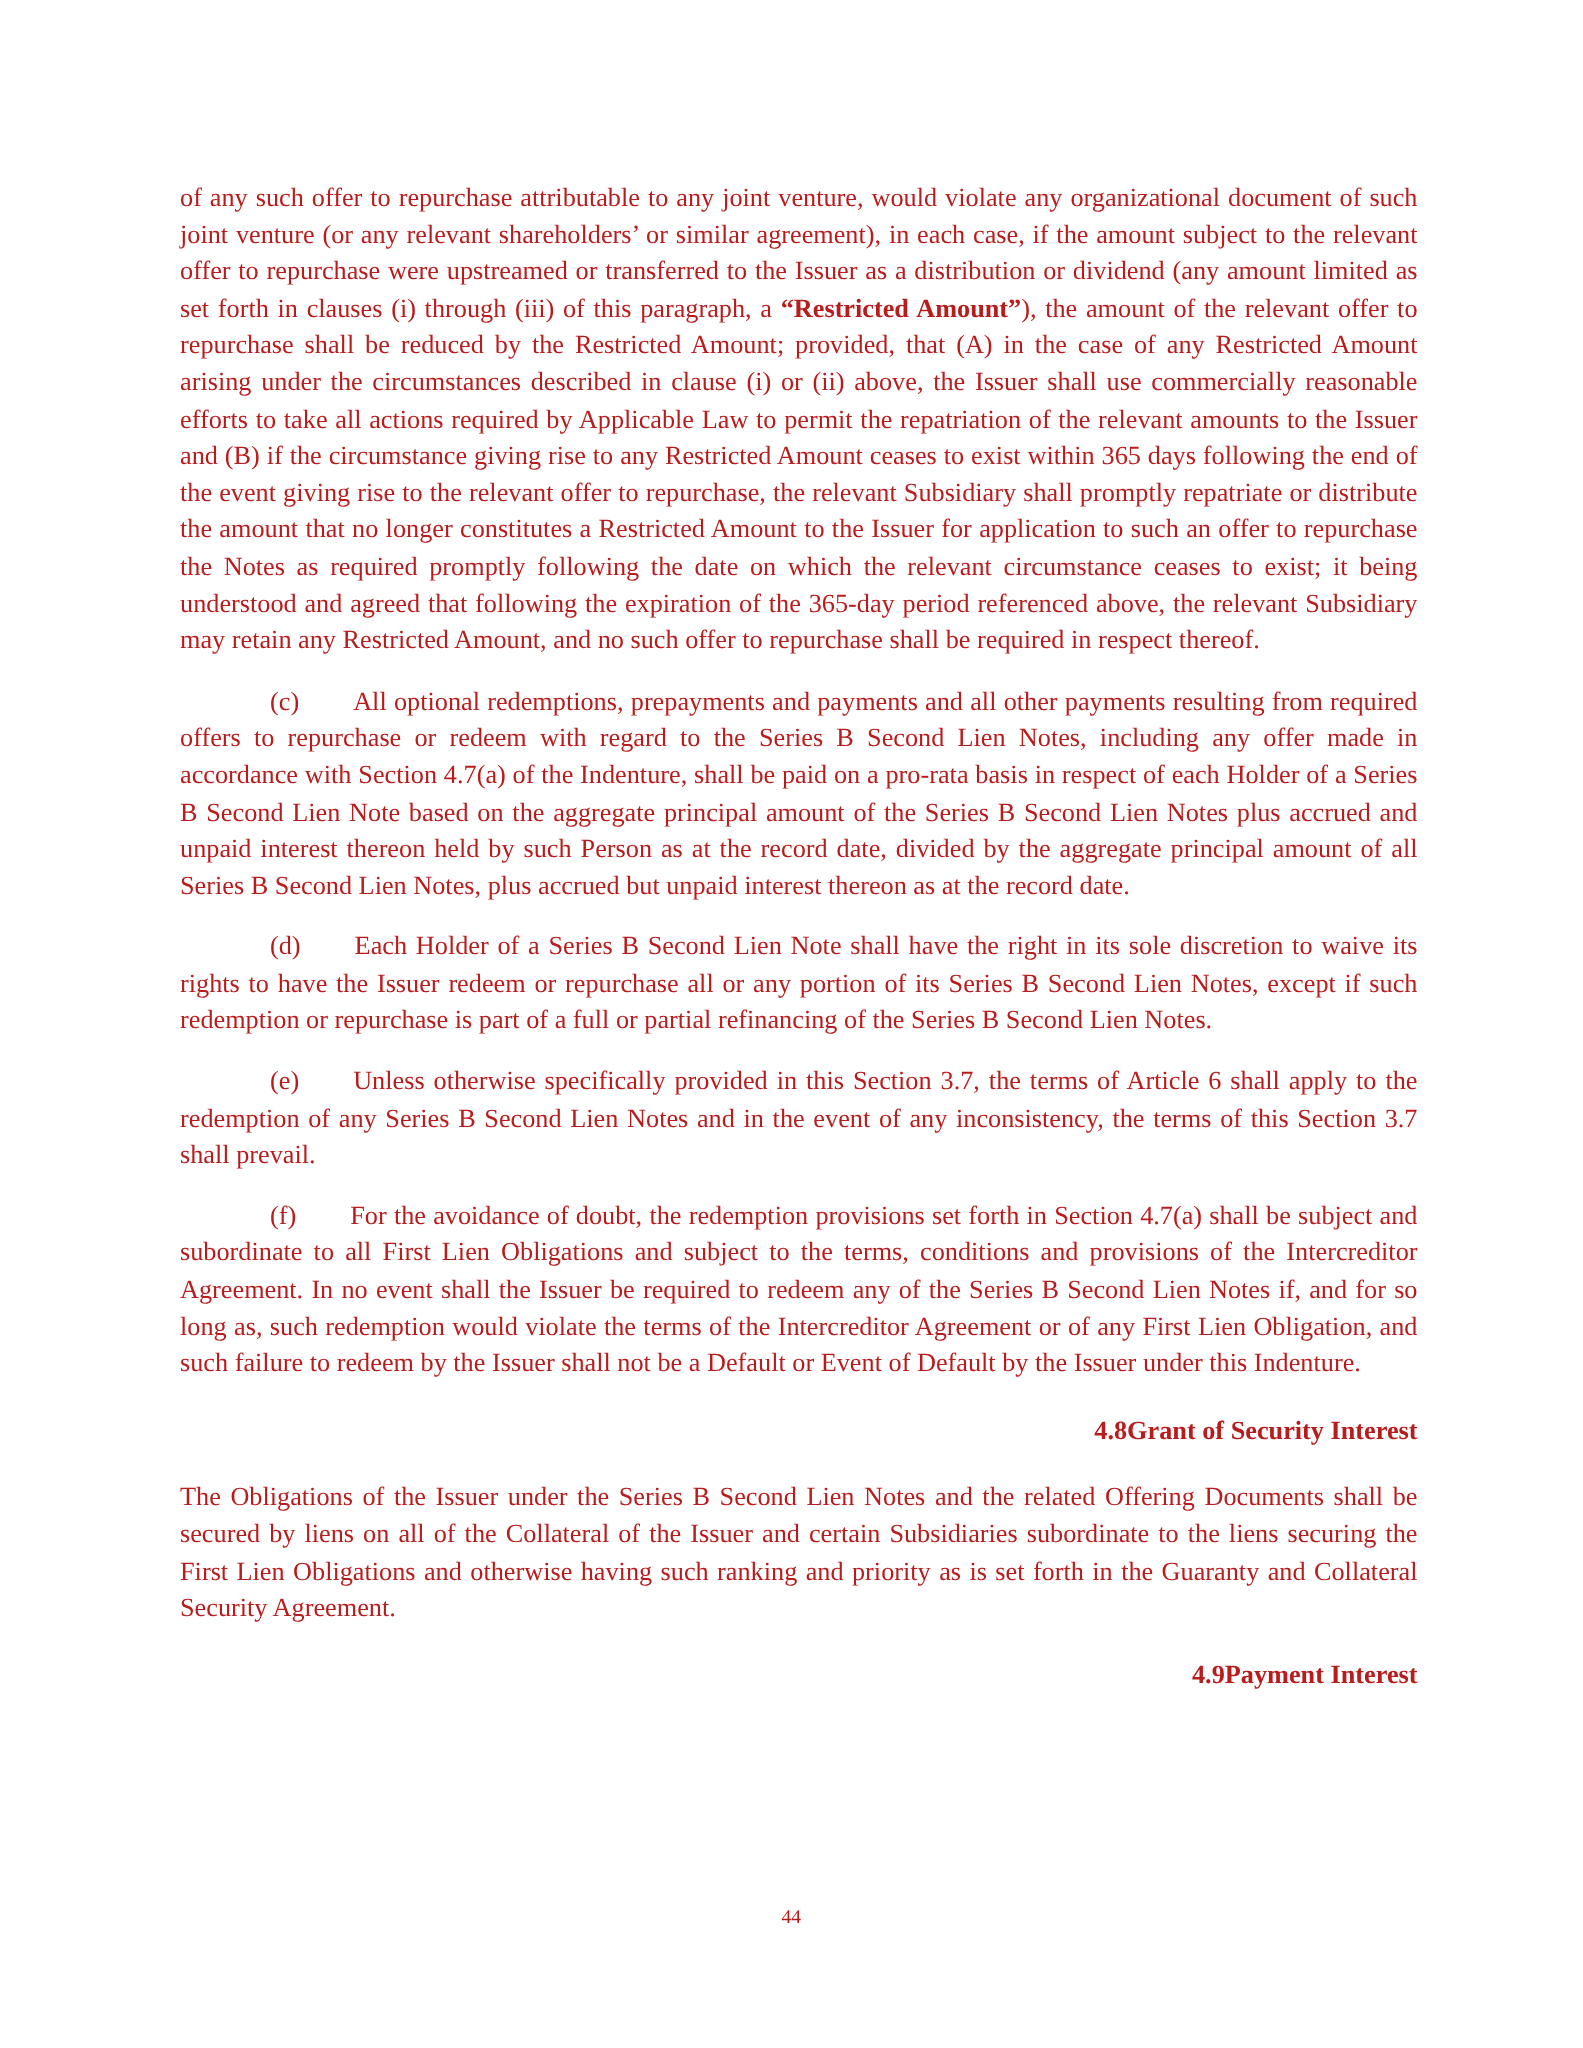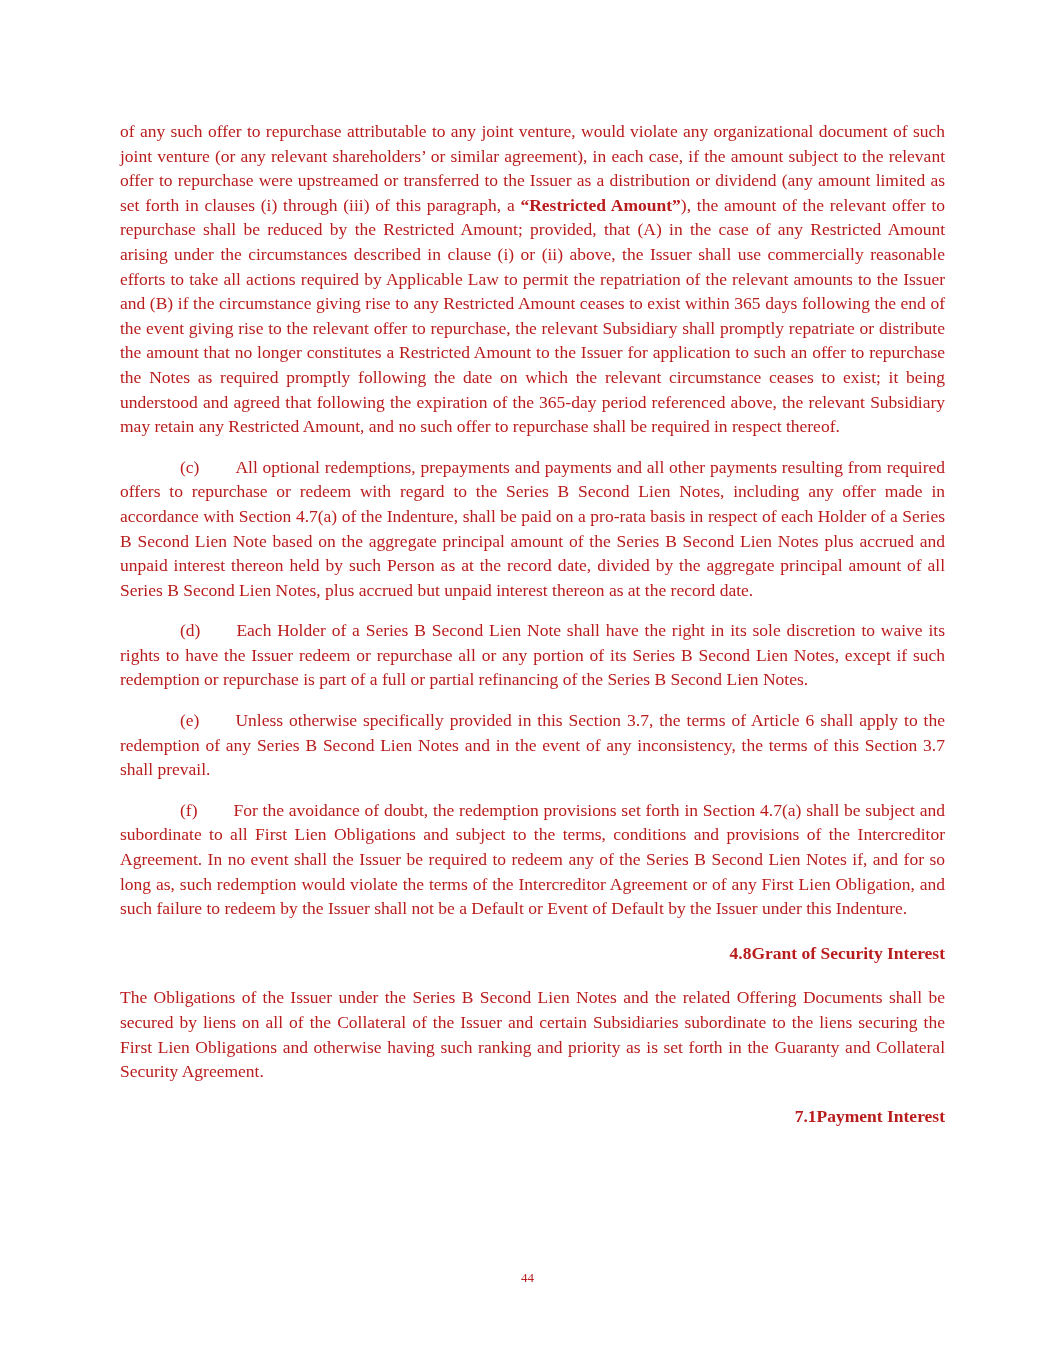--- a/index.html
+++ b/index.html
@@ -70,17 +70,17 @@
   <p class="para clause"><span class="clause-label">(d)</span><span class="tab"></span><span>Each Holder of a Series B Second Lien Note shall have the right in its sole discretion to waive its rights to have the Issuer redeem or repurchase all or any portion of its Series B Second Lien Notes, except if such redemption or repurchase is part of a full or partial refinancing of the Series B Second Lien Notes.</span></p>
 
   <p class="para clause"><span class="clause-label">(e)</span><span class="tab"></span><span>Unless otherwise specifically provided in this Section 3.7, the terms of Article 6 shall apply to the redemption of any Series B Second Lien Notes and in the event of any inconsistency, the terms of this Section 3.7 shall prevail.</span></p>
 
   <p class="para clause"><span class="clause-label">(f)</span><span class="tab"></span><span>For the avoidance of doubt, the redemption provisions set forth in Section 4.7(a) shall be subject and subordinate to all First Lien Obligations and subject to the terms, conditions and provisions of the Intercreditor Agreement. In no event shall the Issuer be required to redeem any of the Series B Second Lien Notes if, and for so long as, such redemption would violate the terms of the Intercreditor Agreement or of any First Lien Obligation, and such failure to redeem by the Issuer shall not be a Default or Event of Default by the Issuer under this Indenture.</span></p>
 
   <h2 class="section-heading"><span class="sec-num">4.8</span><span>Grant of Security Interest</span></h2>
 
   <p class="para">The Obligations of the Issuer under the Series B Second Lien Notes and the related Offering Documents shall be secured by liens on all of the Collateral of the Issuer and certain Subsidiaries subordinate to the liens securing the First Lien Obligations and otherwise having such ranking and priority as is set forth in the Guaranty and Collateral Security Agreement.</p>
 
-  <h2 class="section-heading"><span class="sec-num">7.1</span><span>Payment Interest</span></h2>
+  <h2 class="section-heading"><span class="sec-num">4.9</span><span>Payment Interest</span></h2>
 
   <div class="page-number">44</div>
 
 </div>
 
 </body></html>

